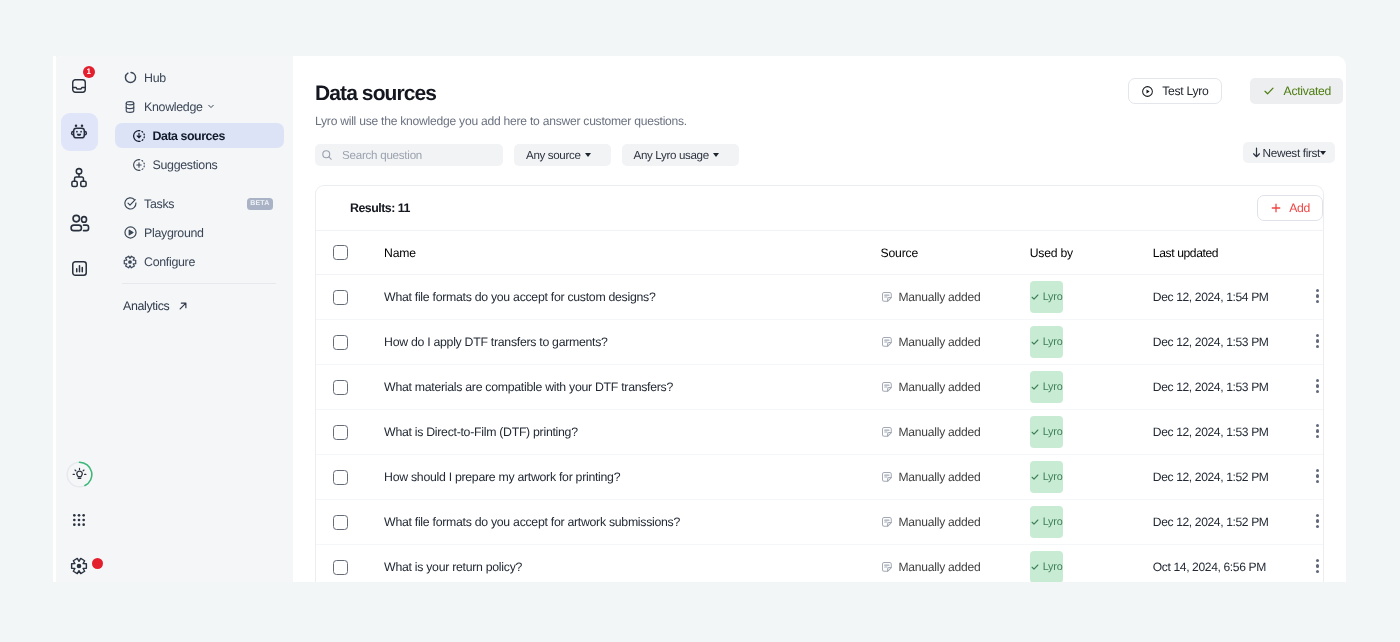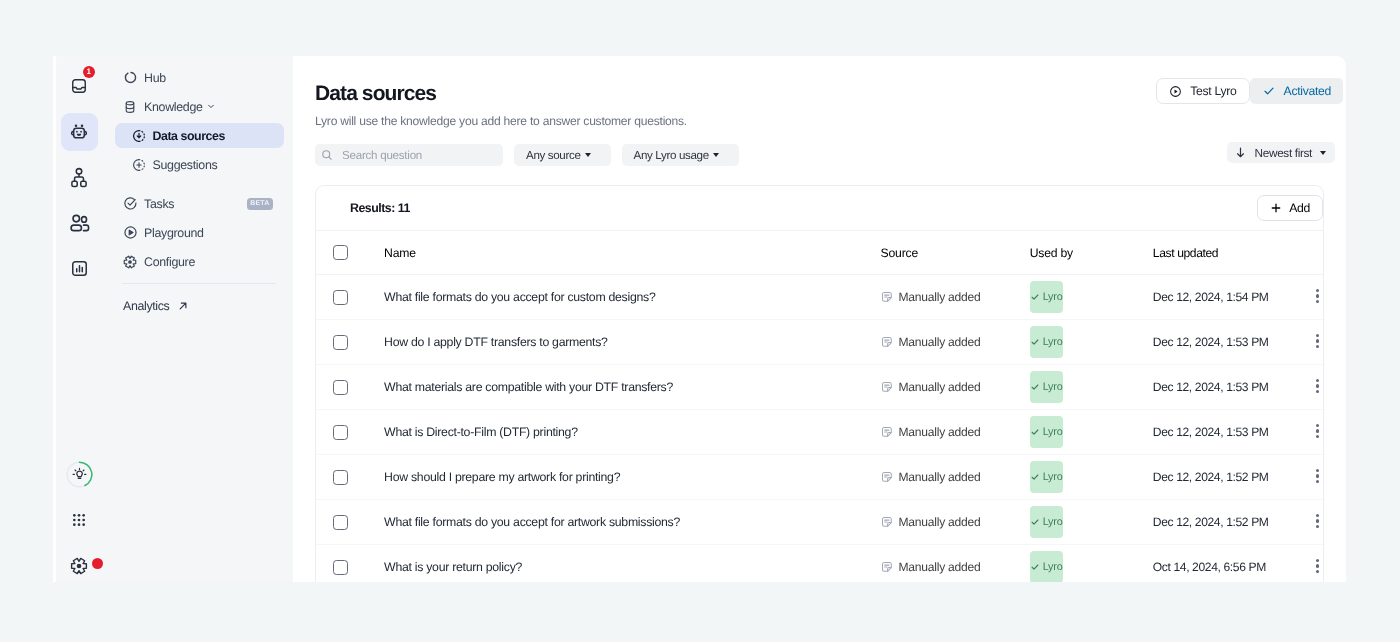--- a/index.html
+++ b/index.html
@@ -46,46 +46,46 @@
   .beta { margin-left:auto; margin-right:3px; background:#aab3c6; color:#eff2f7; font-size:7px; font-weight:700;
           letter-spacing:.2px; border-radius:3.5px; padding:0 3.5px; line-height:12px; height:12px; }
   .nav-foot { display:flex; align-items:center; gap:9px; margin:0 9px; padding:0 9px;
               height:22px; color:#2f3a4a; font-size:12.4px; letter-spacing:-.35px; }
 
   
   .main { flex:1; background:#fff; position:relative; min-width:0; }
   .page-head { padding:26px 22px 0 22px; }
   .ptitle { font-size:21px; font-weight:700; color:#14171f; letter-spacing:-.9px; }
   .psub { font-size:12.1px; color:#6b7280; margin-top:8px; letter-spacing:-.24px; }
-  .head-actions { position:absolute; right:3px; top:22px; display:flex; gap:0; }
+  .head-actions { position:absolute; right:3px; top:22px; display:flex; gap:28px; }
   .btn { height:26px; display:flex; align-items:center; gap:8px; border-radius:7px;
          font-size:12.2px; padding:0 12px 0 12px; letter-spacing:-.3px; }
   .btn-outline { border:1px solid #e3e6eb; color:#23272f; background:#fff; }
-  .btn-ghost { background:#eceef0; color:#0369a1; border-radius:5px; }
+  .btn-ghost { background:#eceef0; color:#4d7c0f; border-radius:5px; }
 
   .filters { display:flex; align-items:center; gap:11px; padding:16px 22px 0 22px; }
   .searchbox { width:188px; height:22px; background:#f2f3f5; border-radius:5px;
                display:flex; align-items:center; gap:9px; padding:0 6px;
                font-size:11.6px; color:#9ba2ae; letter-spacing:-.25px; }
   .chip { height:22px; background:#f2f3f5; border-radius:5px; display:flex; align-items:center;
           gap:4px; padding:0 20px 0 12px; font-size:11.6px; color:#2e3440; letter-spacing:-.35px; }
   .caret { width:0;height:0;border-left:3.6px solid transparent;border-right:3.6px solid transparent;
            border-top:4.4px solid #1d2430; }
   .sortbox { position:absolute; right:11px; top:86px; height:21px; background:#f2f3f5;
-             border-radius:5px; display:flex; align-items:center; gap:8px; padding:0 9px 0 7px;
+             border-radius:5px; display:flex; align-items:center; padding:0 9px 0 7px;
              font-size:11.8px; color:#2d333f; letter-spacing:-.35px; }
 
   
   .card { margin:19px 22px 0 22px; border:1px solid #ecedf1; border-radius:9px;
           border-bottom:none; overflow:hidden; }
   .card-head { height:44px; display:flex; align-items:center; padding:0 0 0 14px; }
   .results { font-size:12.4px; font-weight:700; color:#14171f; letter-spacing:-.5px;padding-left:20px; }
   .add-btn { margin-left:auto; height:26px; border:1px solid #dfe2e8; border-radius:7px;
              display:flex; align-items:center; gap:7px; padding:0 12px; font-size:12.2px;
-             color:#000000; letter-spacing:-.3px; }
+             color:#ef4444; letter-spacing:-.3px; }
   table { width:100%; border-collapse:collapse; table-layout:fixed; }
   thead th { height:44px; font-weight:400; font-size:12.2px; color:#000000; text-align:left; letter-spacing:-.2px;
              border-top:1px solid #f1f2f5; border-bottom:1px solid #f1f2f5; }
   tbody td { height:45px; font-size:12.3px; color:#232a35; border-bottom:1px solid #f5f6f8;
              vertical-align:middle; letter-spacing:-.28px; }
   .col-check { width:65px; padding-left:17px; }
   .col-name { width:497px; padding-left:3px; }
   .col-source { width:146px; padding-left:2px; }
   .col-used { width:126px; padding-left:5px; }
   .col-updated { width:165px; font-size:12.1px; letter-spacing:-.38px; padding-left:2px; }

